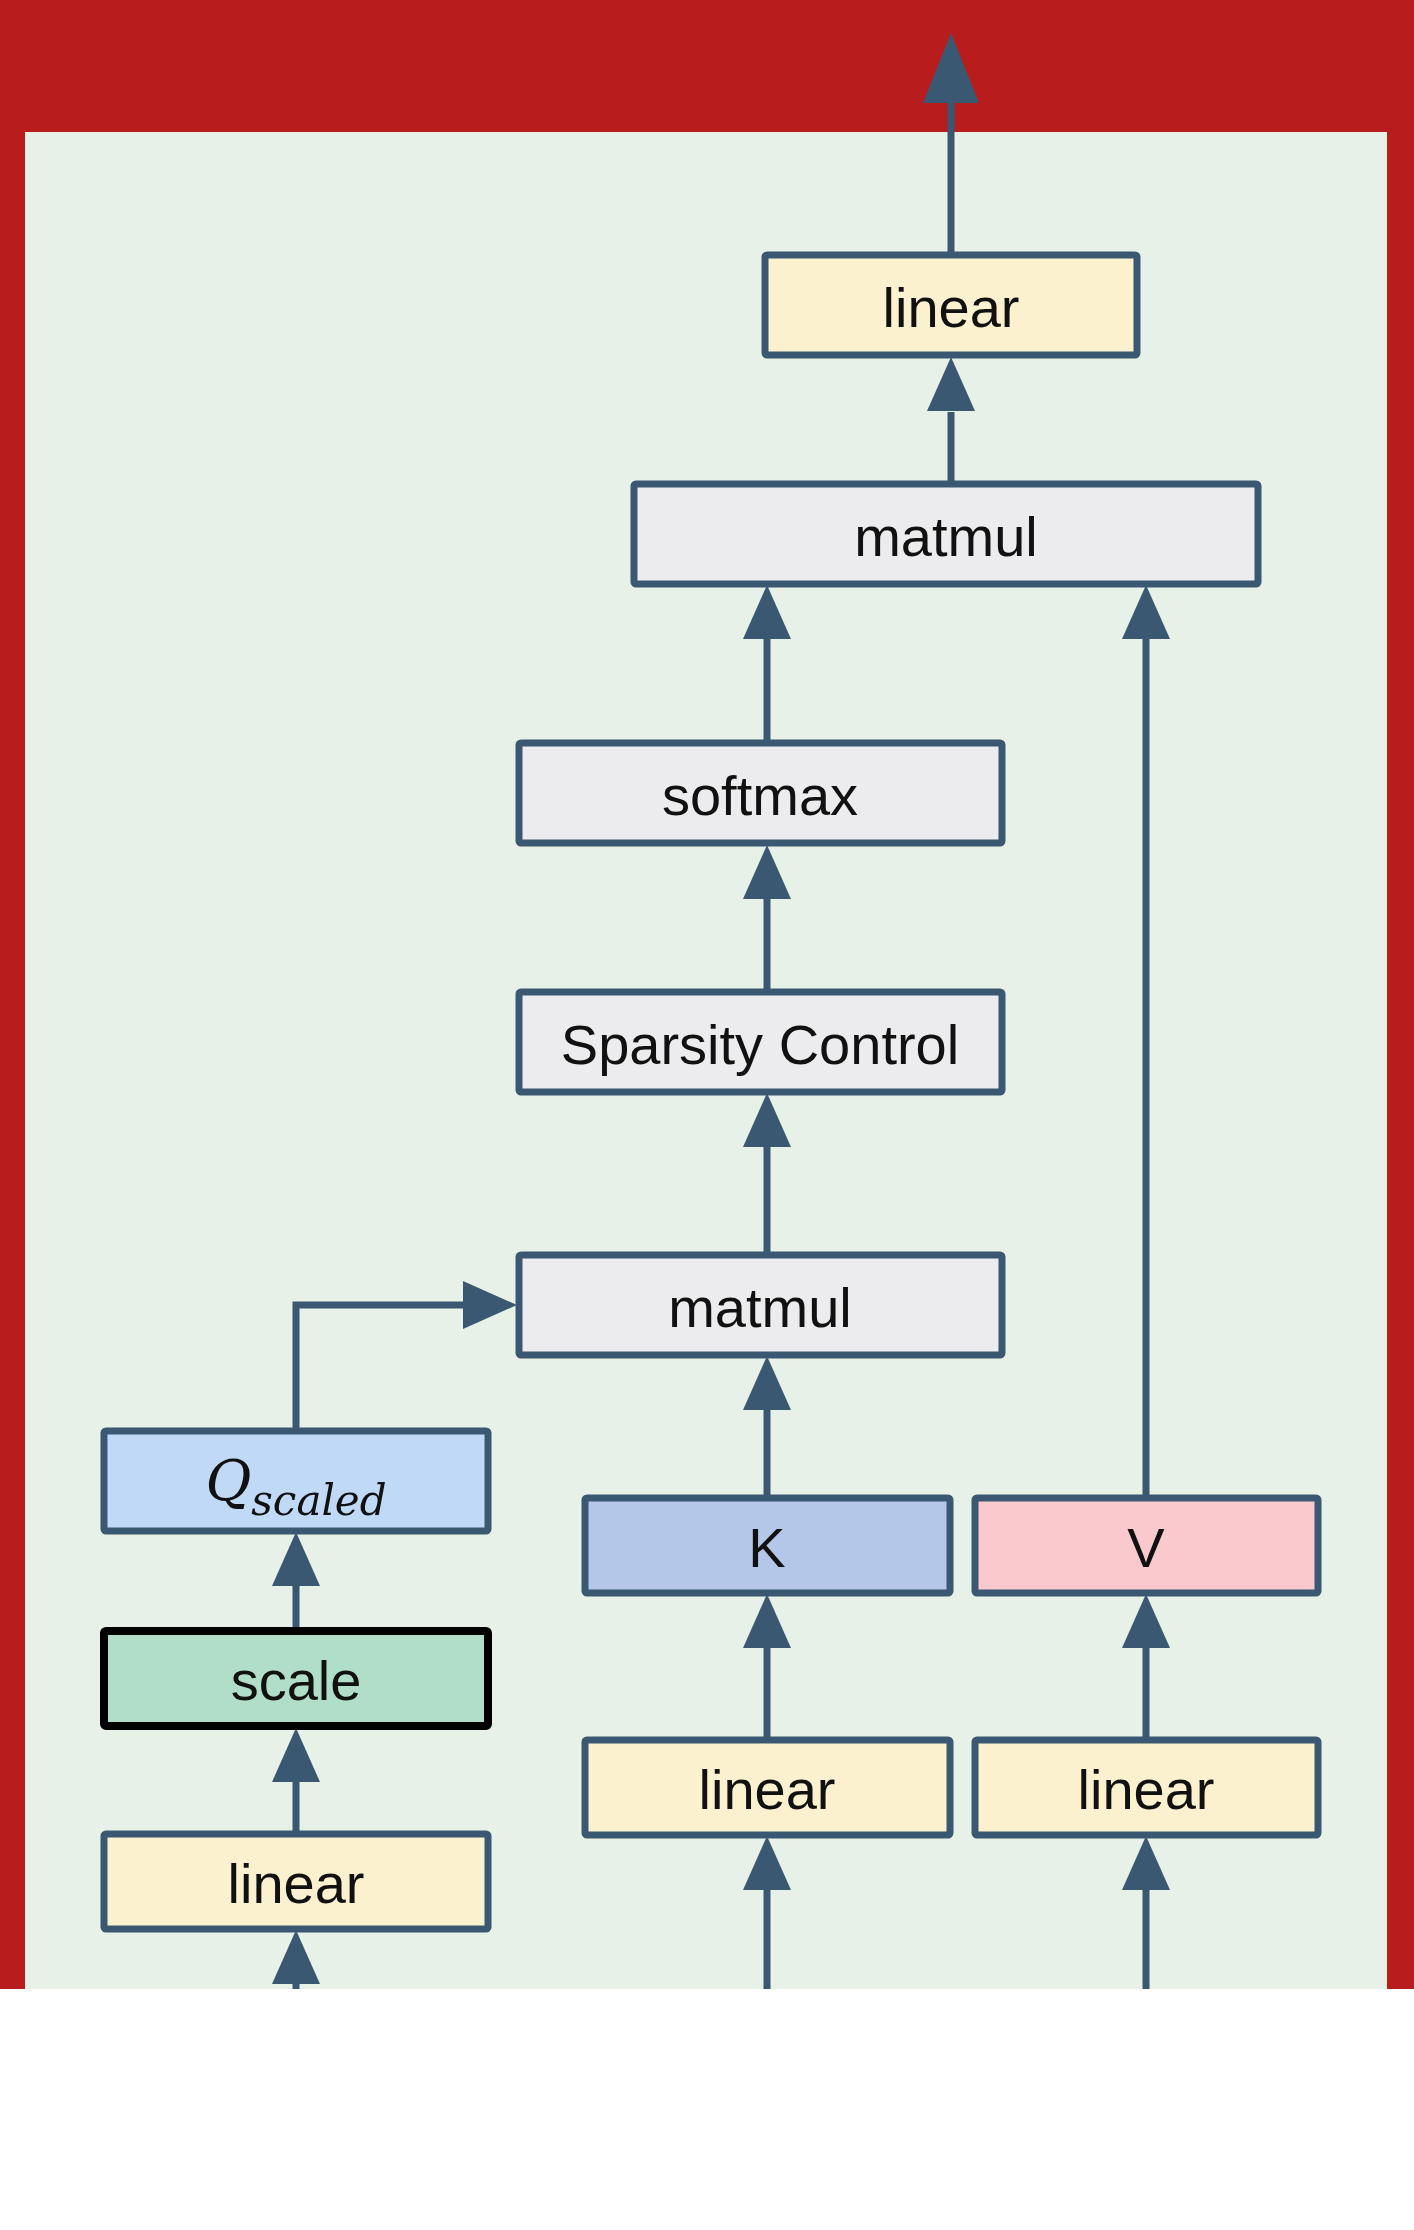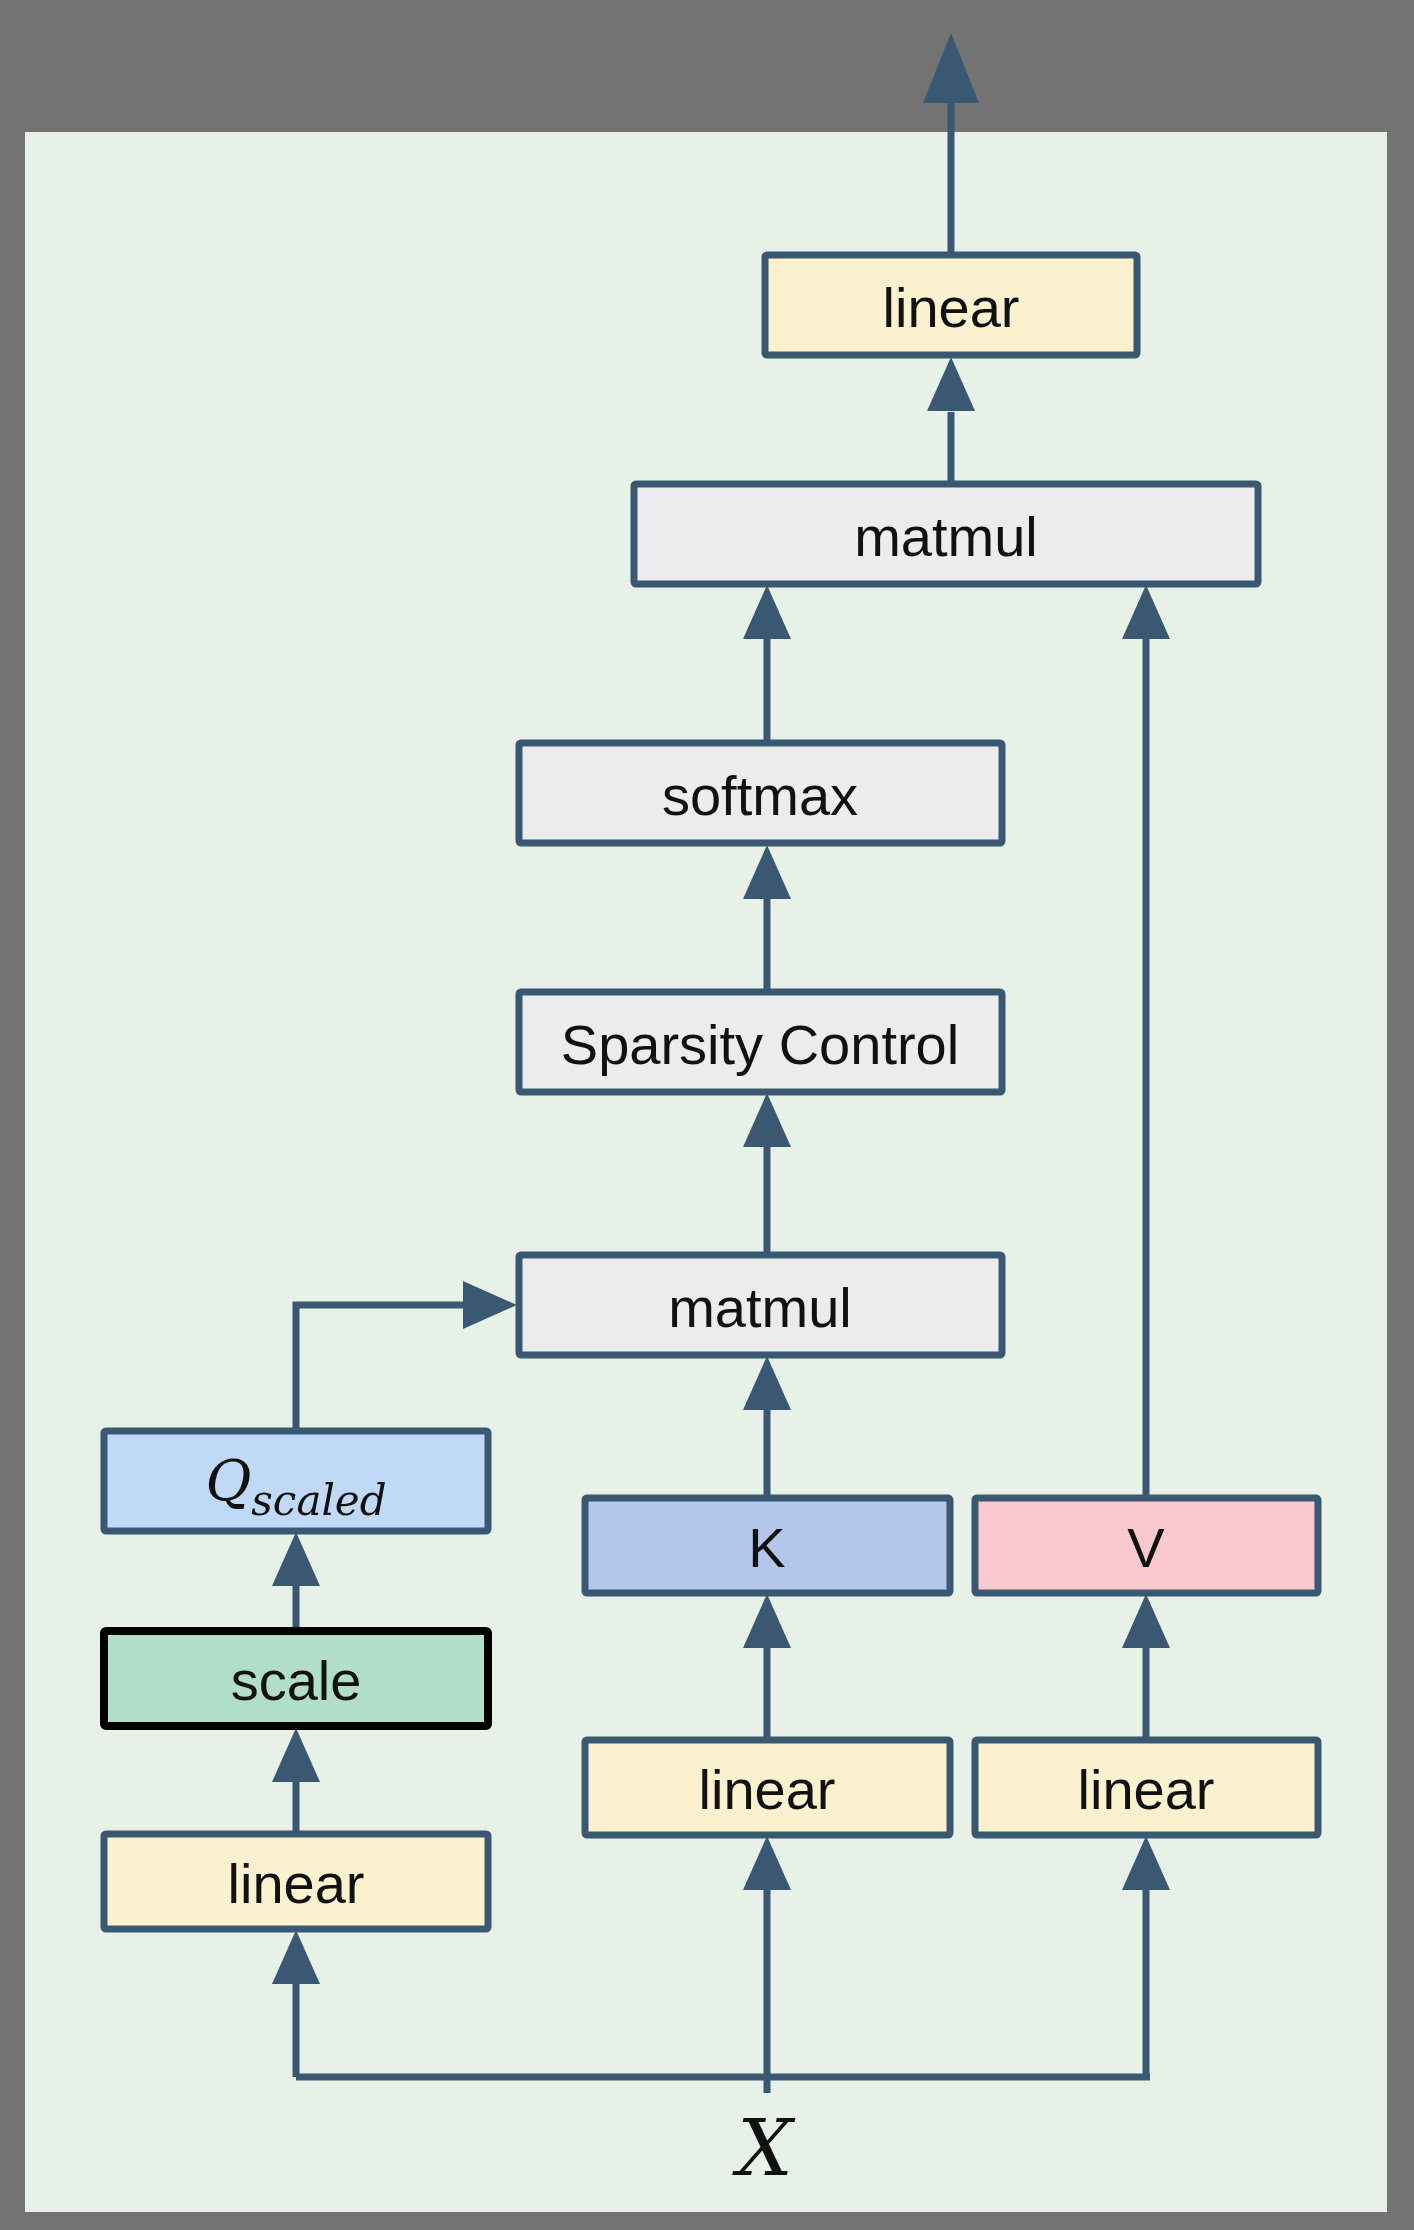--- a/index.html
+++ b/index.html
@@ -1,16 +1,16 @@
 <!DOCTYPE html>
 <html><head>
 <meta charset="utf-8">
 <style>
   html, body { margin: 0; padding: 0; background: #ffffff; }
-  .stage { position: relative; width: 1414px; height: 2230px; background: #737373; }
+  .stage { position: relative; width: 1414px; height: 1989px; background: #b91c1c; }
   svg { display: block; }
 
   .box { stroke: #3B5872; stroke-width: 7; }
   .box-black { stroke: #000000; stroke-width: 8; }
 
   .arrow line, .arrow polyline {
     stroke: #3B5872; stroke-width: 7; fill: none;
     stroke-linecap: butt; stroke-linejoin: miter;
   }
   .arrow polygon { fill: #3B5872; stroke: none; }

